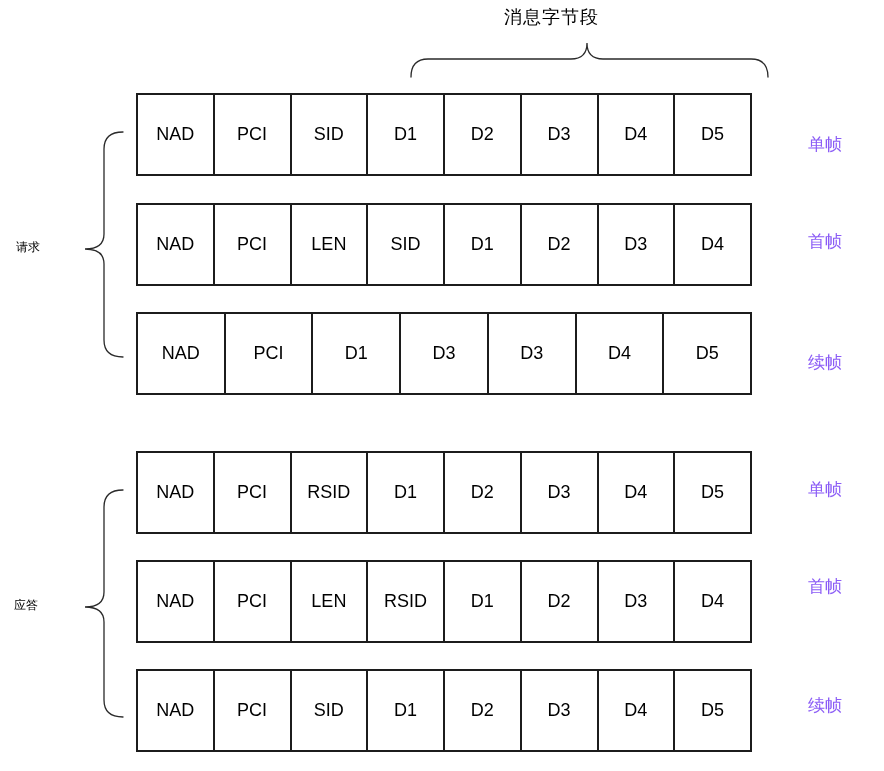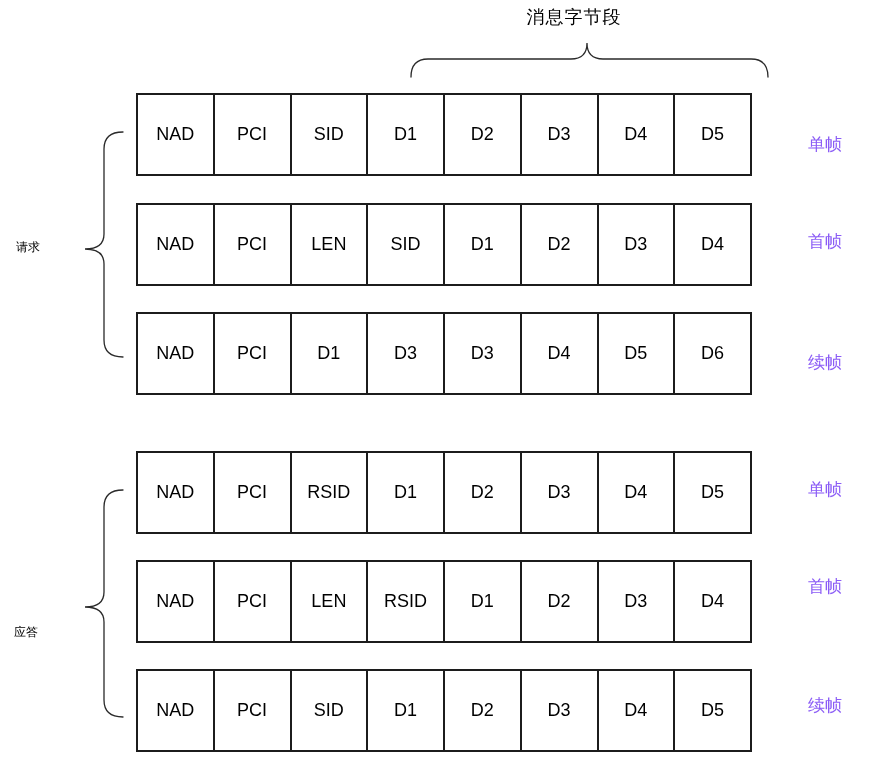--- a/index.html
+++ b/index.html
@@ -10,21 +10,21 @@
   .canvas{
     position:relative;
     width:884px;height:771px;
     background:#ffffff;
     font-family:"Liberation Sans","DejaVu Sans",sans-serif;
     color:#111;
     overflow:hidden;
   }
   .diagram-title{
     position:absolute;left:504px;top:5px;width:140px;
-    text-align:center;font-size:18px;color:#000;
+    text-align:left;font-size:18px;color:#000;
     letter-spacing:1px;white-space:nowrap;
   }
   .brace-svg{position:absolute;}
   .brace-top{left:408px;top:40px;}
   .brace-request{left:80px;top:130px;}
   .brace-response{left:80px;top:488px;}
   .frame-row{
     position:absolute;left:136px;width:616px;height:83px;
     border:2px solid var(--line);
     box-sizing:border-box;
@@ -46,21 +46,21 @@
     white-space:nowrap;
   }
   .fl1{top:135px;} .fl2{top:232px;} .fl3{top:353px;}
   .fl4{top:480px;} .fl5{top:577px;} .fl6{top:696px;}
   .group-label{
     position:absolute;
     font-size:12px;color:#000;line-height:19px;
     white-space:nowrap;
   }
   .gl-request{left:16px;top:238px;}
-  .gl-response{left:14px;top:624px;font-family:Liberation Mono, monospace;}
+  .gl-response{left:14px;top:596px;}
   .watermark{
     position:absolute;left:728px;top:741px;
     font-size:19px;line-height:22px;
     color:#a0a0a0;
     white-space:nowrap;
     z-index:5;
   }
 </style>
 </head>
 <body>
@@ -108,21 +108,20 @@
   <div class="frame-label fl2">首帧</div>
 
   <div class="frame-row r3">
     <div class="cell">NAD</div>
     <div class="cell">PCI</div>
     <div class="cell">D1</div>
     <div class="cell">D3</div>
     <div class="cell">D3</div>
     <div class="cell">D4</div>
     <div class="cell">D5</div>
-    <div class="cell">D6</div>
   </div>
   <div class="frame-label fl3">续帧</div>
 
   <div class="frame-row r4">
     <div class="cell">NAD</div>
     <div class="cell">PCI</div>
     <div class="cell">RSID</div>
     <div class="cell">D1</div>
     <div class="cell">D2</div>
     <div class="cell">D3</div>

